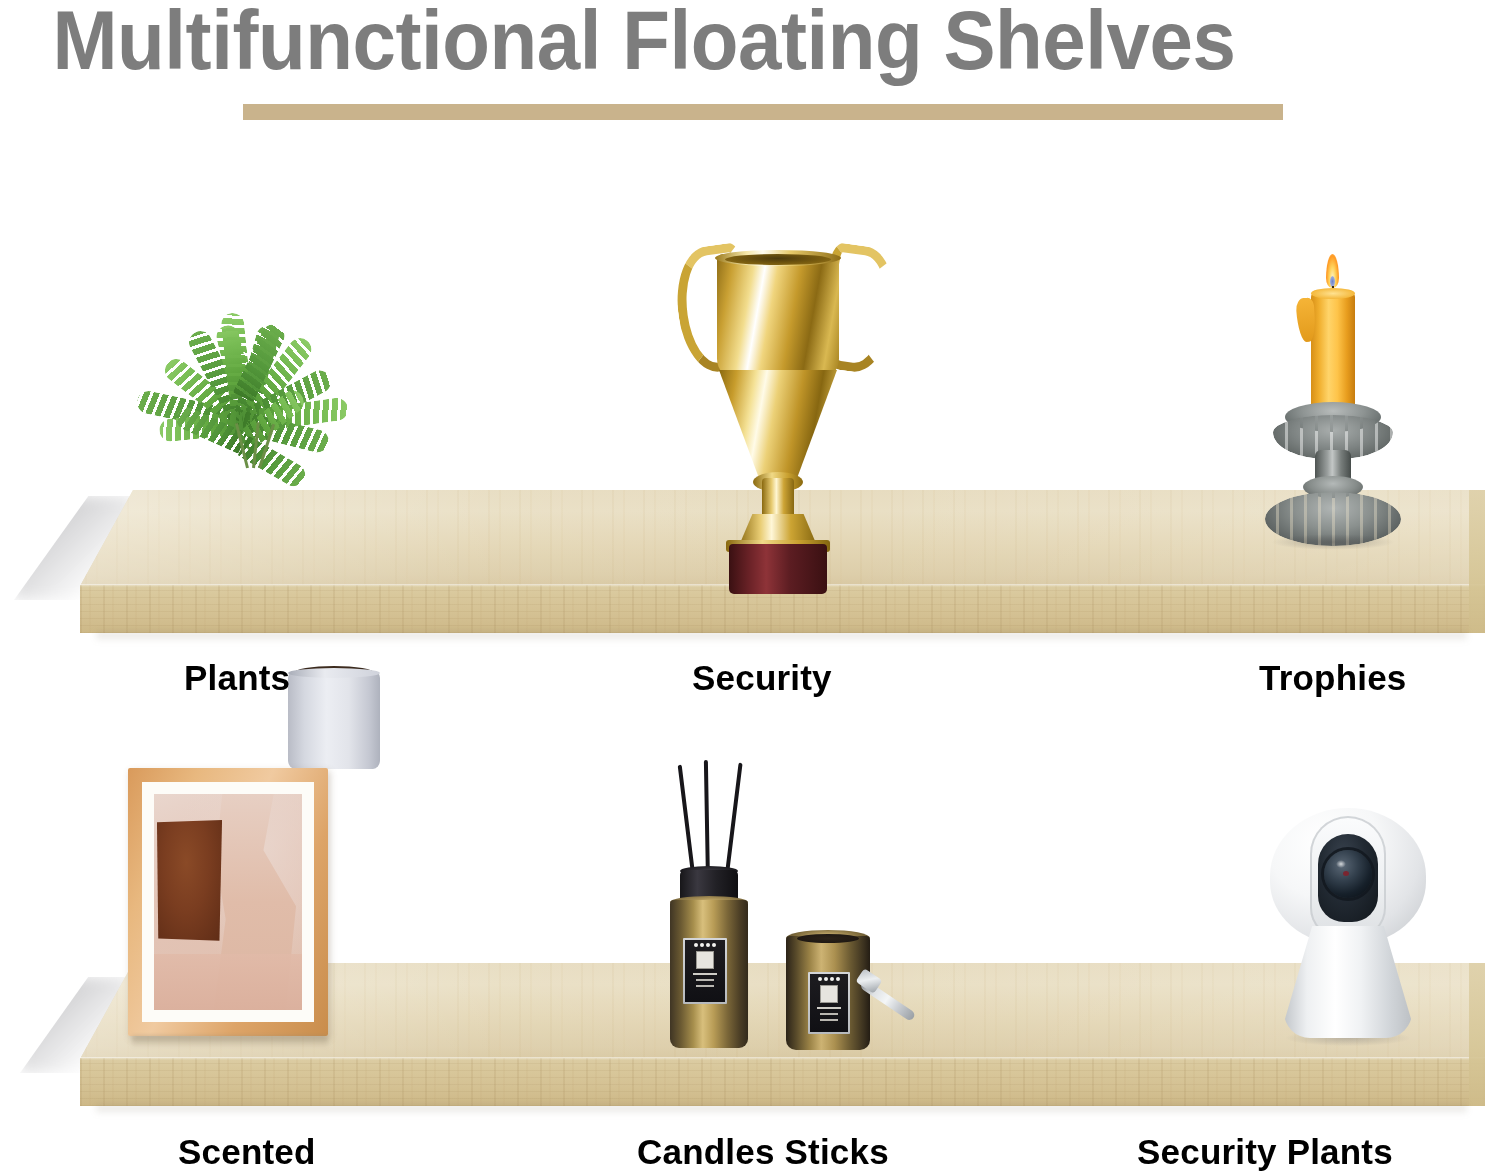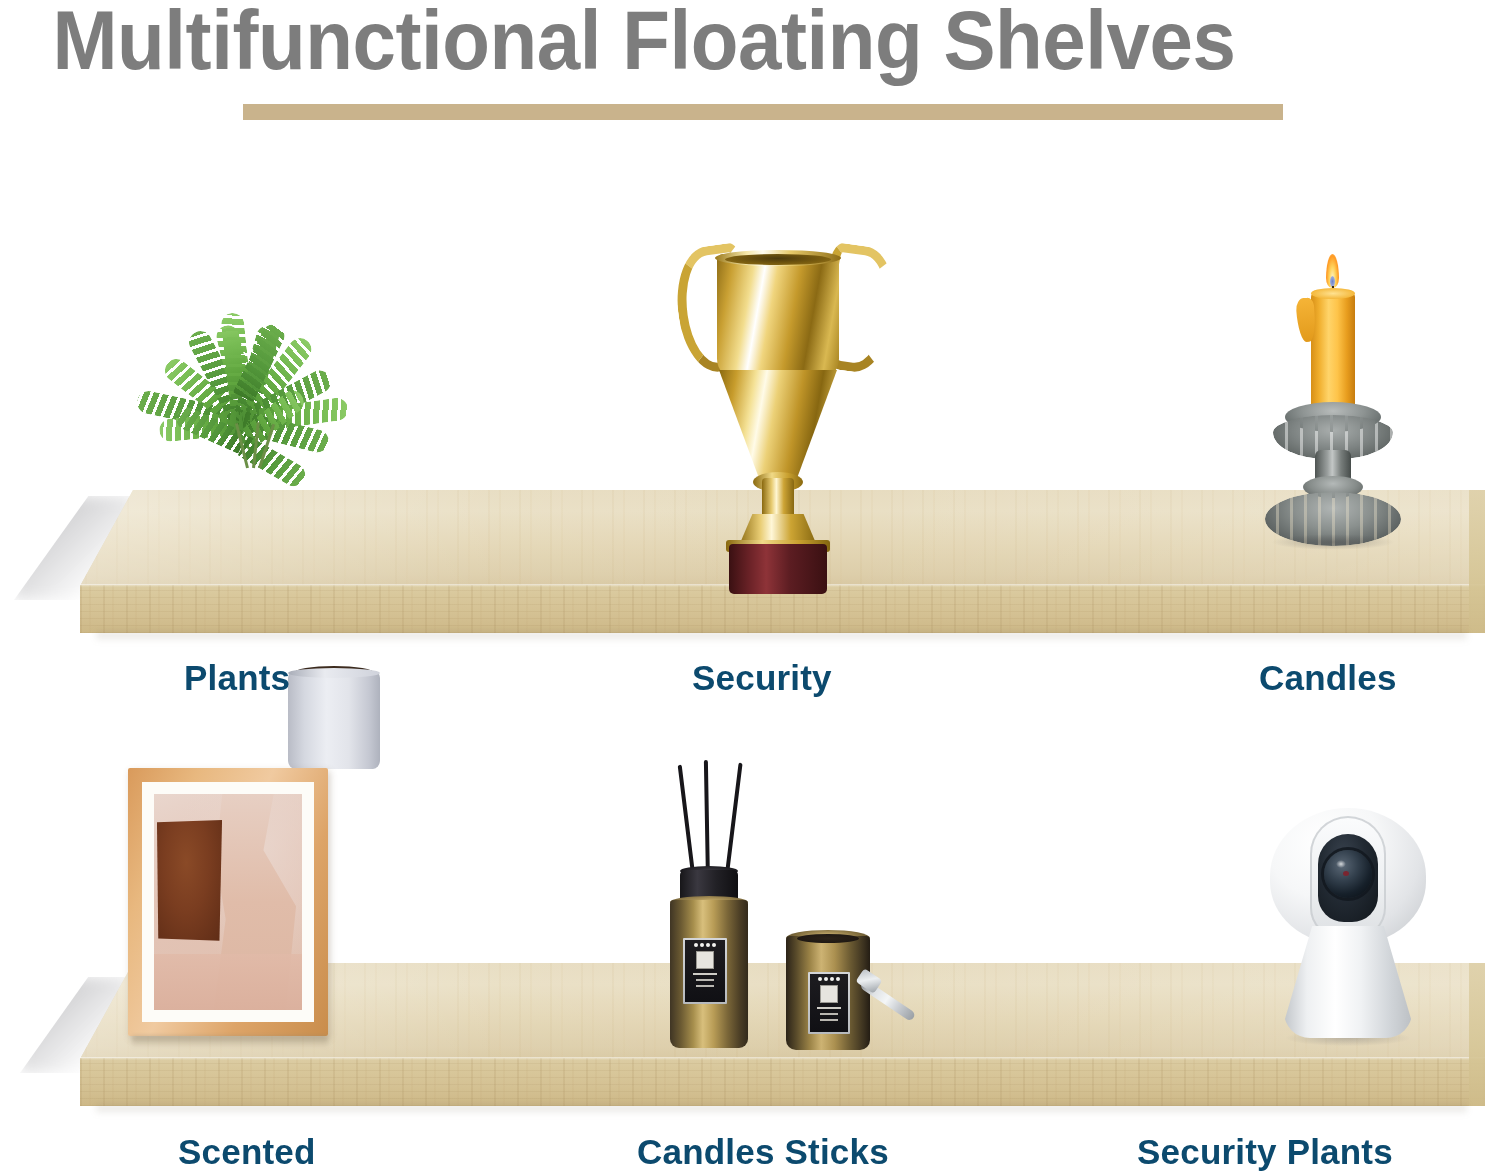--- a/index.html
+++ b/index.html
@@ -86,21 +86,21 @@
   }
   .shelf-bottom-shadow{
     position:absolute;left:16px;top:142px;width:calc(100% - 34px);height:10px;
     background:linear-gradient(180deg,rgba(120,110,90,.22),rgba(255,255,255,0));
     filter:blur(3px);
   }
 
   
   .shelf-label{
     position:absolute;white-space:nowrap;
-    font-weight:700;font-size:35px;color:#0c4a6e;
+    font-weight:700;font-size:35px;color:#000000;
     letter-spacing:.2px;
   }
 
   
   #plant{position:absolute;left:98px;top:236px;width:300px;height:290px;}
   .leafwrap{position:absolute;left:0;top:0;width:300px;height:230px;}
   .leaf{
     position:absolute;left:145px;top:175px;width:100px;height:23px;
     background:linear-gradient(90deg,#4e8f35 0%,#5fa53e 35%,#79bd55 75%,#8ccb66 100%);
     border-radius:3px 14px 14px 3px;
@@ -482,21 +482,21 @@
   <div class="holder-part" id="holder-cup"></div>
   <div class="holder-part" id="holder-petals"></div>
   <div class="holder-part" id="holder-stem"></div>
   <div class="holder-part" id="holder-collar"></div>
   <div class="holder-part" id="holder-foot"></div>
   <div class="holder-part" id="holder-foot-shadow"></div>
 </div>
 
 <div class="shelf-label" style="left:184px;top:658px;">Plants</div>
 <div class="shelf-label" style="left:692px;top:658px;">Security</div>
-<div class="shelf-label" style="left:1259px;top:658px;">Candles</div>
+<div class="shelf-label" style="left:1259px;top:658px;">Trophies</div>
 
 <div class="shelf-unit" id="shelf-2" style="left:80px;top:963px;width:1405px;height:152px;">
   <div class="shelf-shadow low"></div>
   <div class="shelf-top"></div>
   <div class="shelf-edge"></div>
   <div class="shelf-edge-hl"></div>
   <div class="shelf-endcap"></div>
   <div class="shelf-bottom-shadow"></div>
 </div>
 

